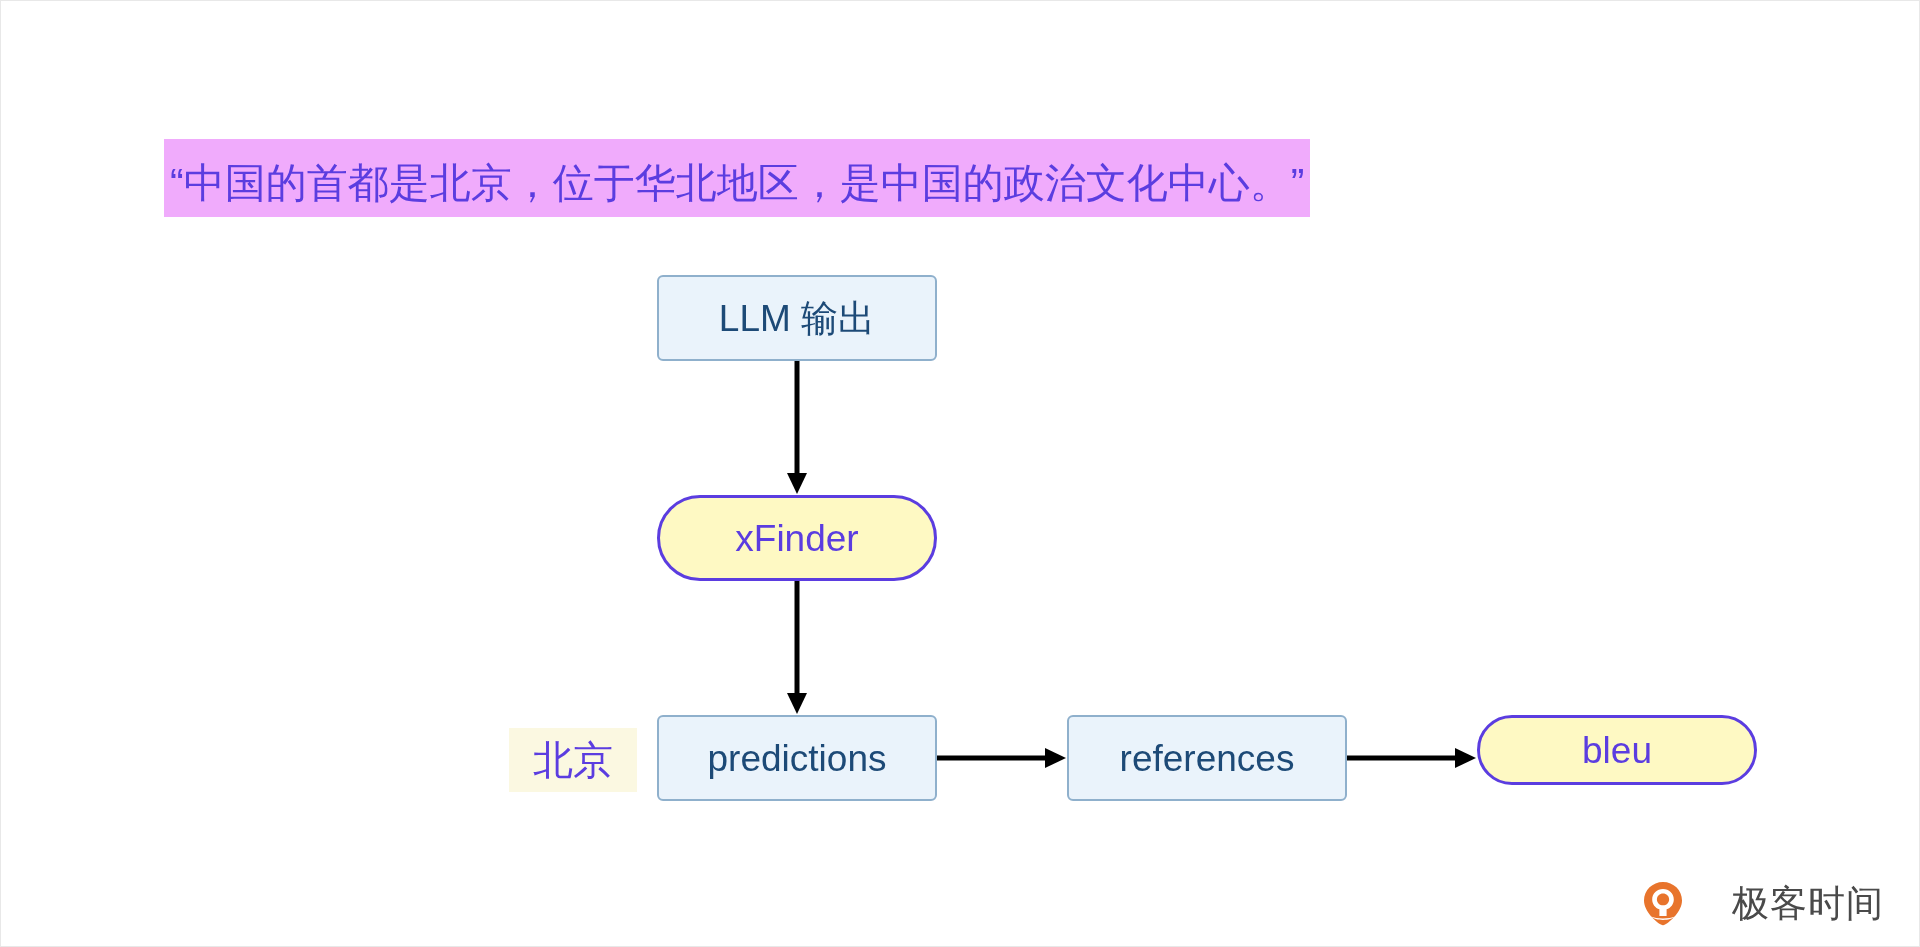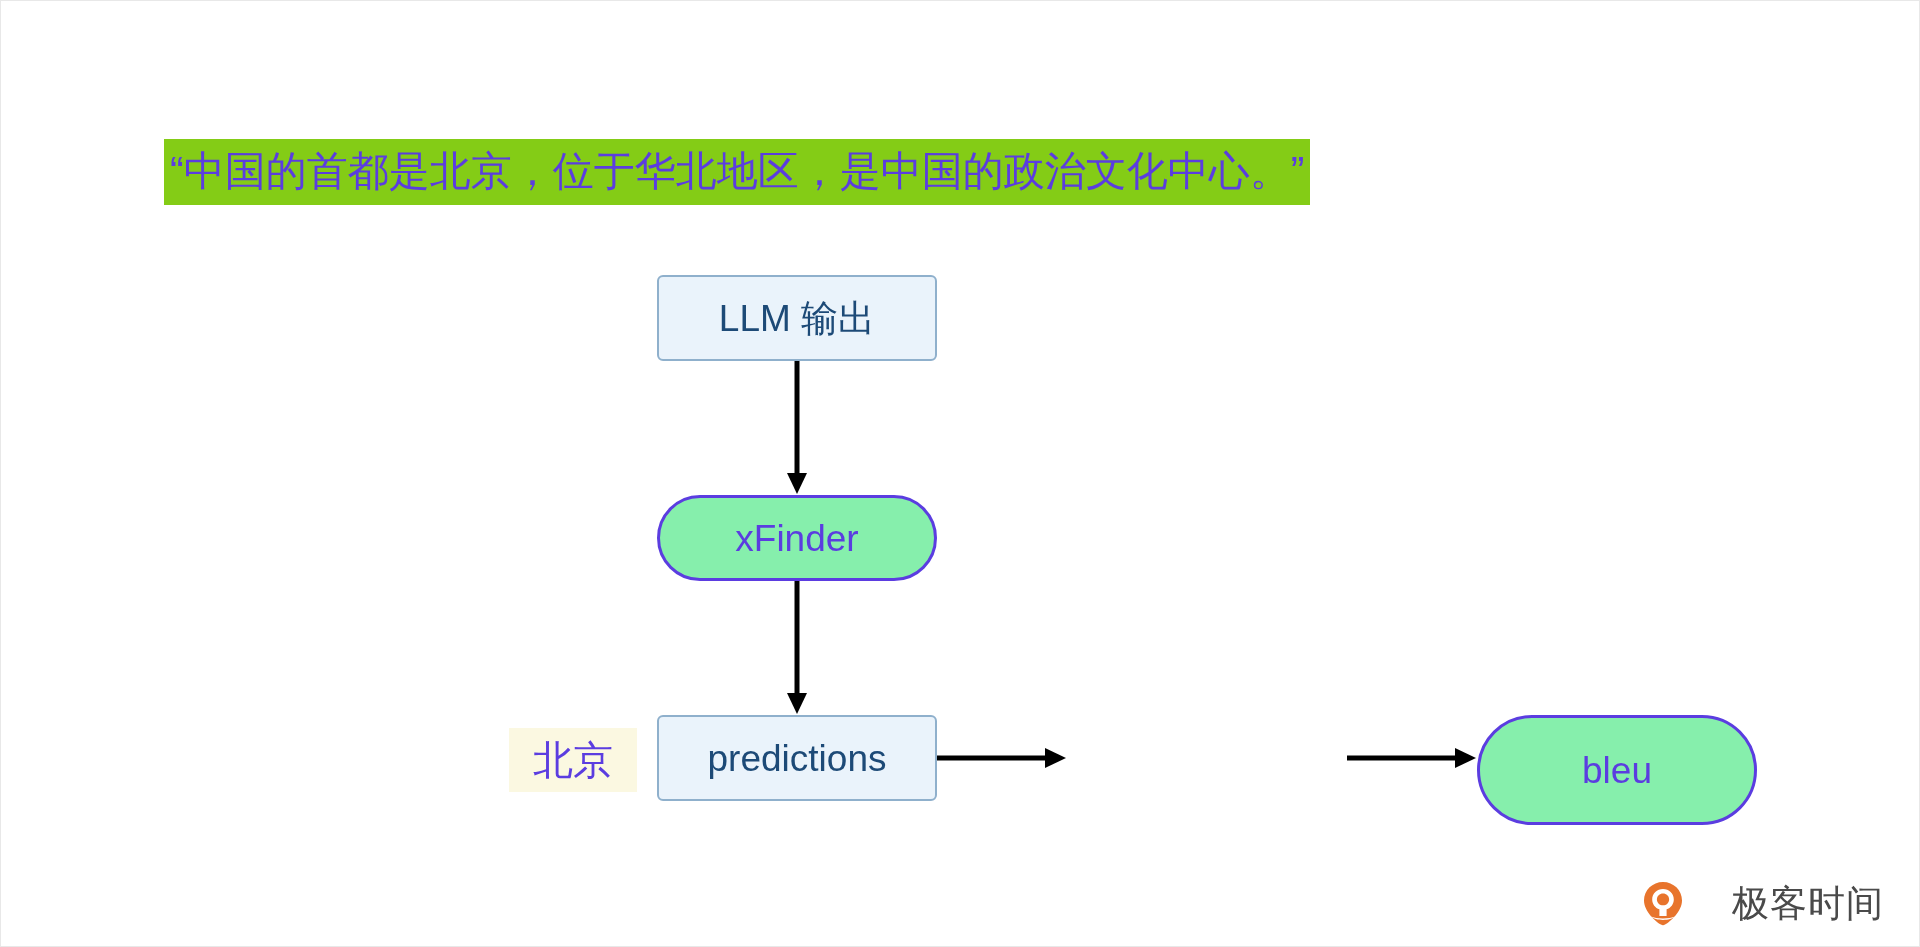--- a/index.html
+++ b/index.html
@@ -22,25 +22,25 @@
   }
 
   
   .quote-wrap {
     position: absolute;
     left: 163px;
     top: 138px;
   }
   .quote-text {
     display: inline-block;
-    background: #84cc16;
+    background: #f0abfc;
     color: #5b3de0;
     font-size: 41px;
     line-height: 56px;
-    padding: 4px 6px 6px 6px;
+    padding: 16px 6px 6px 6px;
     white-space: nowrap;
     letter-spacing: 0px;
   }
 
   
   .node {
     position: absolute;
     display: flex;
     align-items: center;
     justify-content: center;
@@ -49,21 +49,21 @@
   }
 
   .node-blue {
     background: #eaf3fb;
     border: 2px solid #8fb0cc;
     border-radius: 6px;
     color: #1d4a77;
   }
 
   .node-purple {
-    background: #86efac;
+    background: #fef9c3;
     border: 3px solid #5b3de0;
     border-radius: 999px;
     color: #5b3de0;
   }
 
   .node-label {
     font-size: 37px;
     line-height: 1;
   }
 
@@ -89,21 +89,21 @@
   #node-references {
     left: 1066px;
     top: 714px;
     width: 280px;
     height: 86px;
   }
   #node-bleu {
     left: 1476px;
     top: 714px;
     width: 280px;
-    height: 110px;
+    height: 70px;
     align-items: center;
   }
 
   
   #token-beijing {
     position: absolute;
     left: 508px;
     top: 727px;
     background: #fbf8e1;
     color: #5b3de0;
@@ -191,20 +191,23 @@
 
   <div class="node node-blue" id="node-predictions">
     <span class="node-label">predictions</span>
   </div>
 
   <svg class="arrow-svg" id="arrow-predictions-to-references" viewBox="0 0 130 40">
     <line x1="0" y1="20" x2="114" y2="20" stroke="#000000" stroke-width="5"></line>
     <polygon points="129,20 108,10 108,30" fill="#000000"></polygon>
   </svg>
 
+  <div class="node node-blue" id="node-references">
+    <span class="node-label">references</span>
+  </div>
 
   <svg class="arrow-svg" id="arrow-references-to-bleu" viewBox="0 0 130 40">
     <line x1="0" y1="20" x2="114" y2="20" stroke="#000000" stroke-width="5"></line>
     <polygon points="129,20 108,10 108,30" fill="#000000"></polygon>
   </svg>
 
   <div class="node node-purple" id="node-bleu">
     <span class="node-label">bleu</span>
   </div>
 

